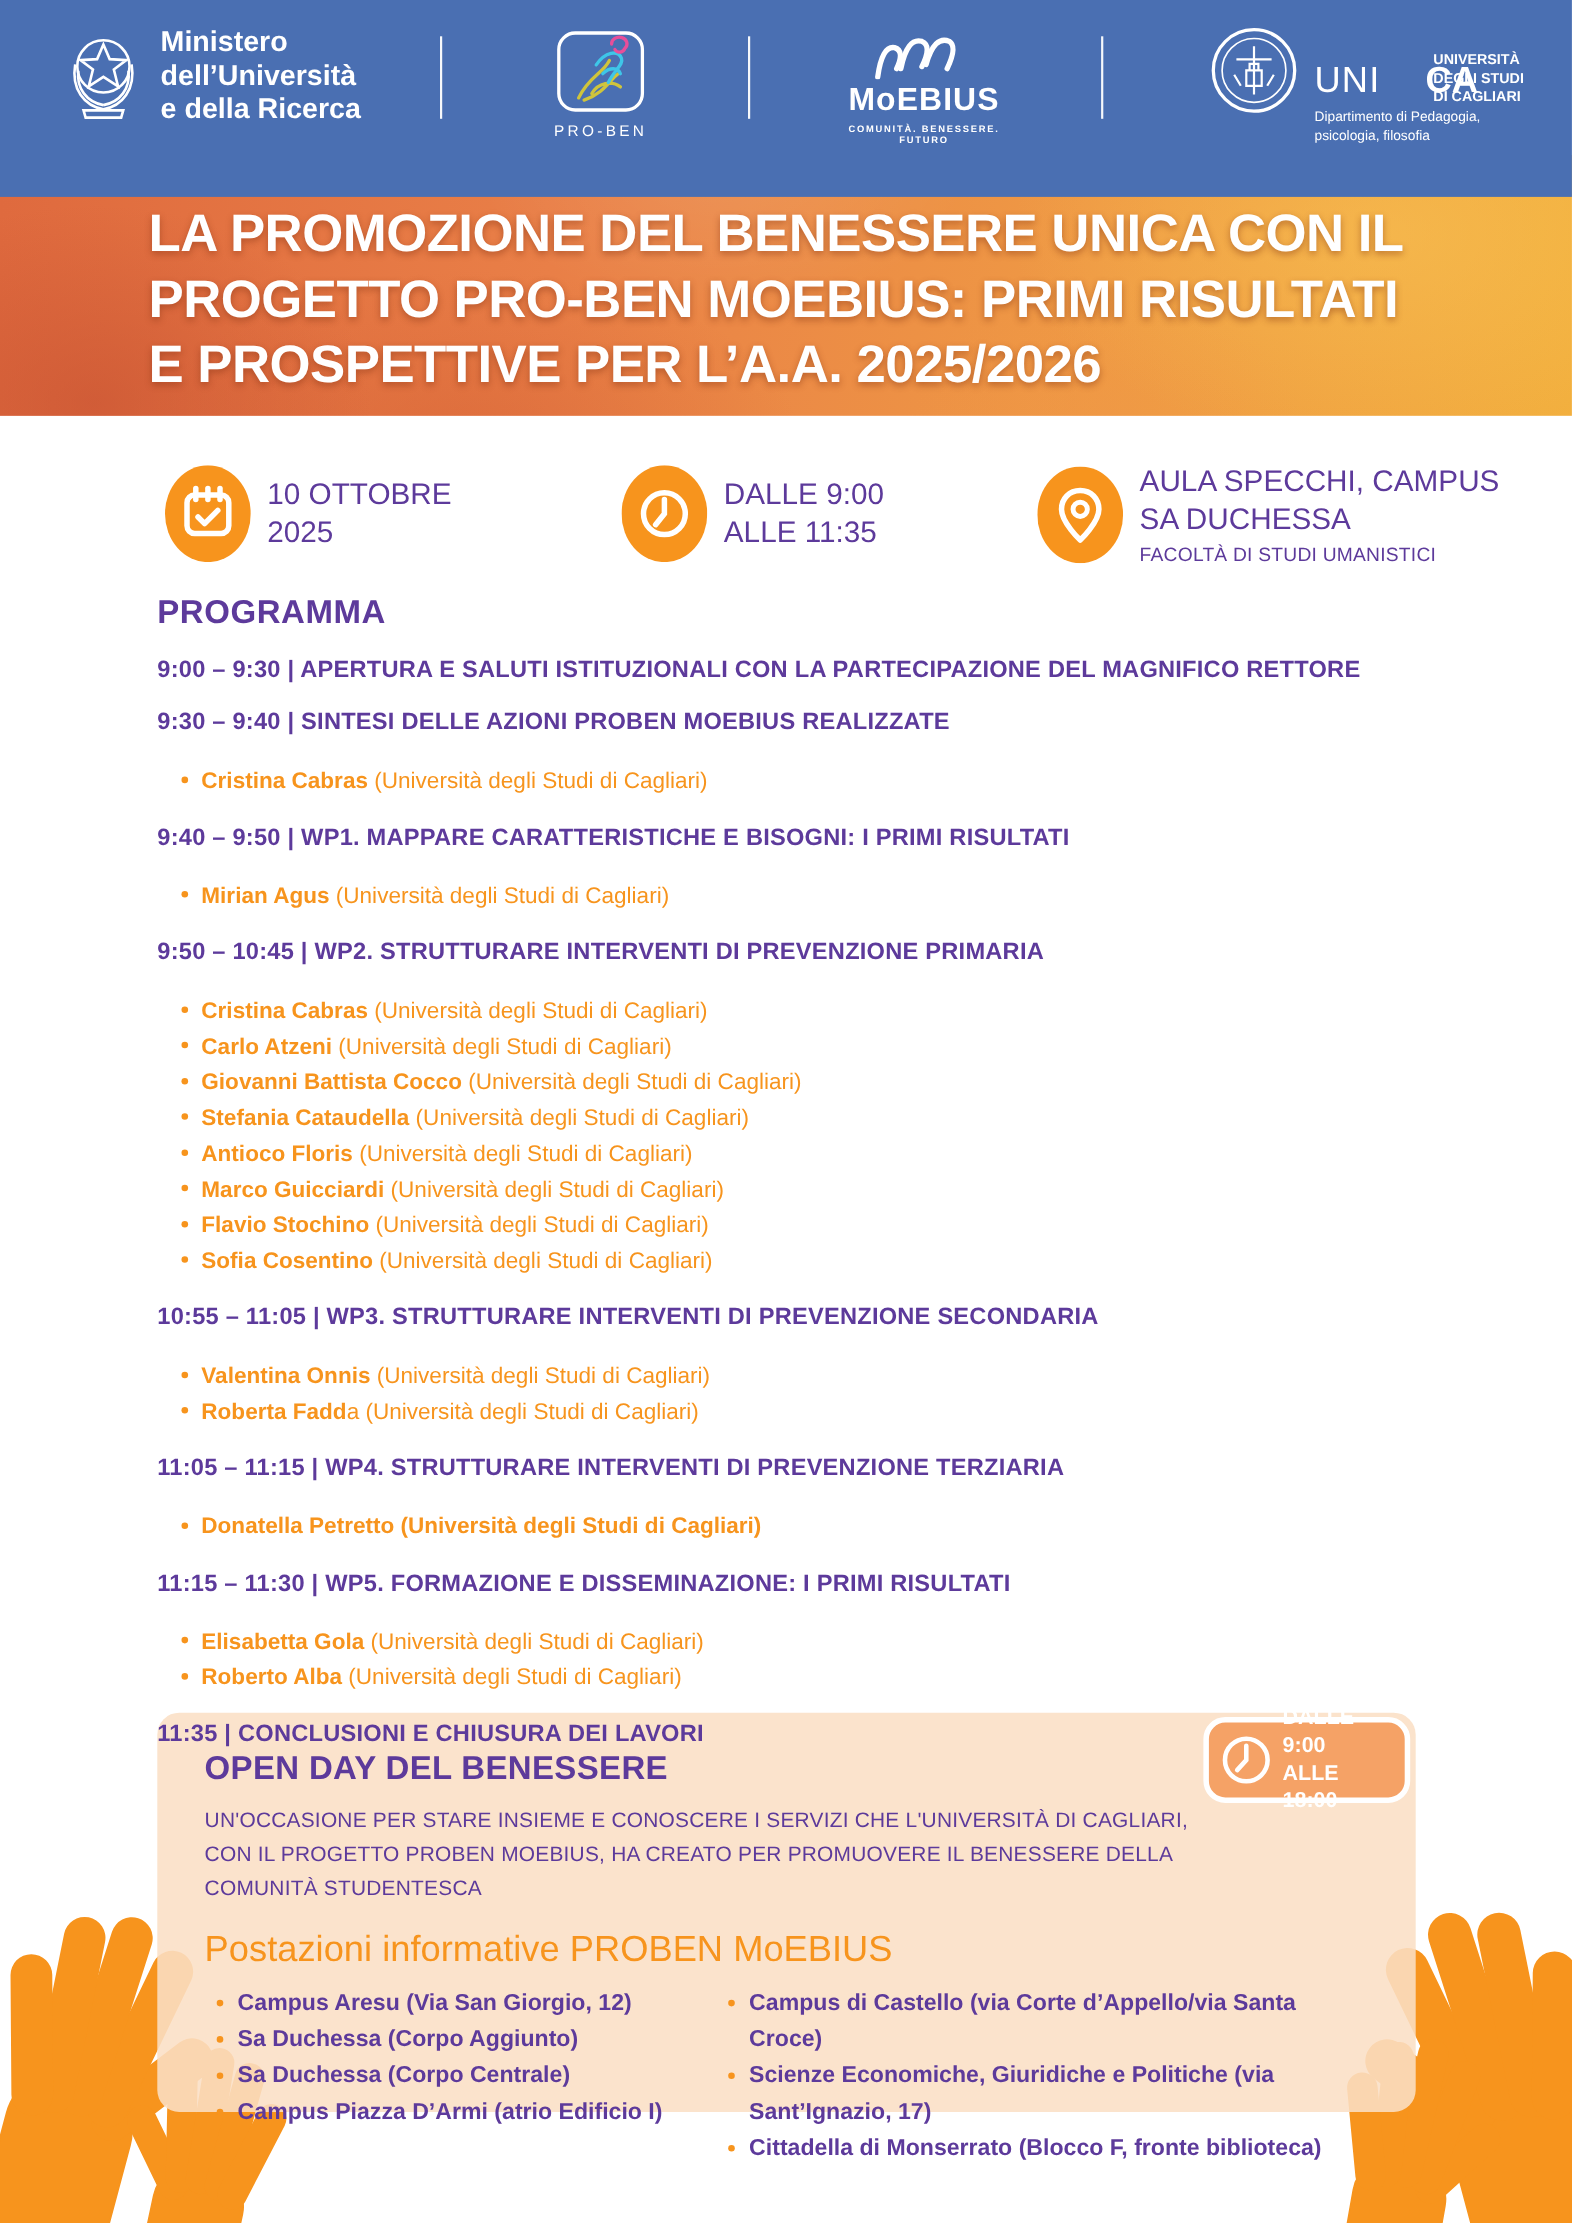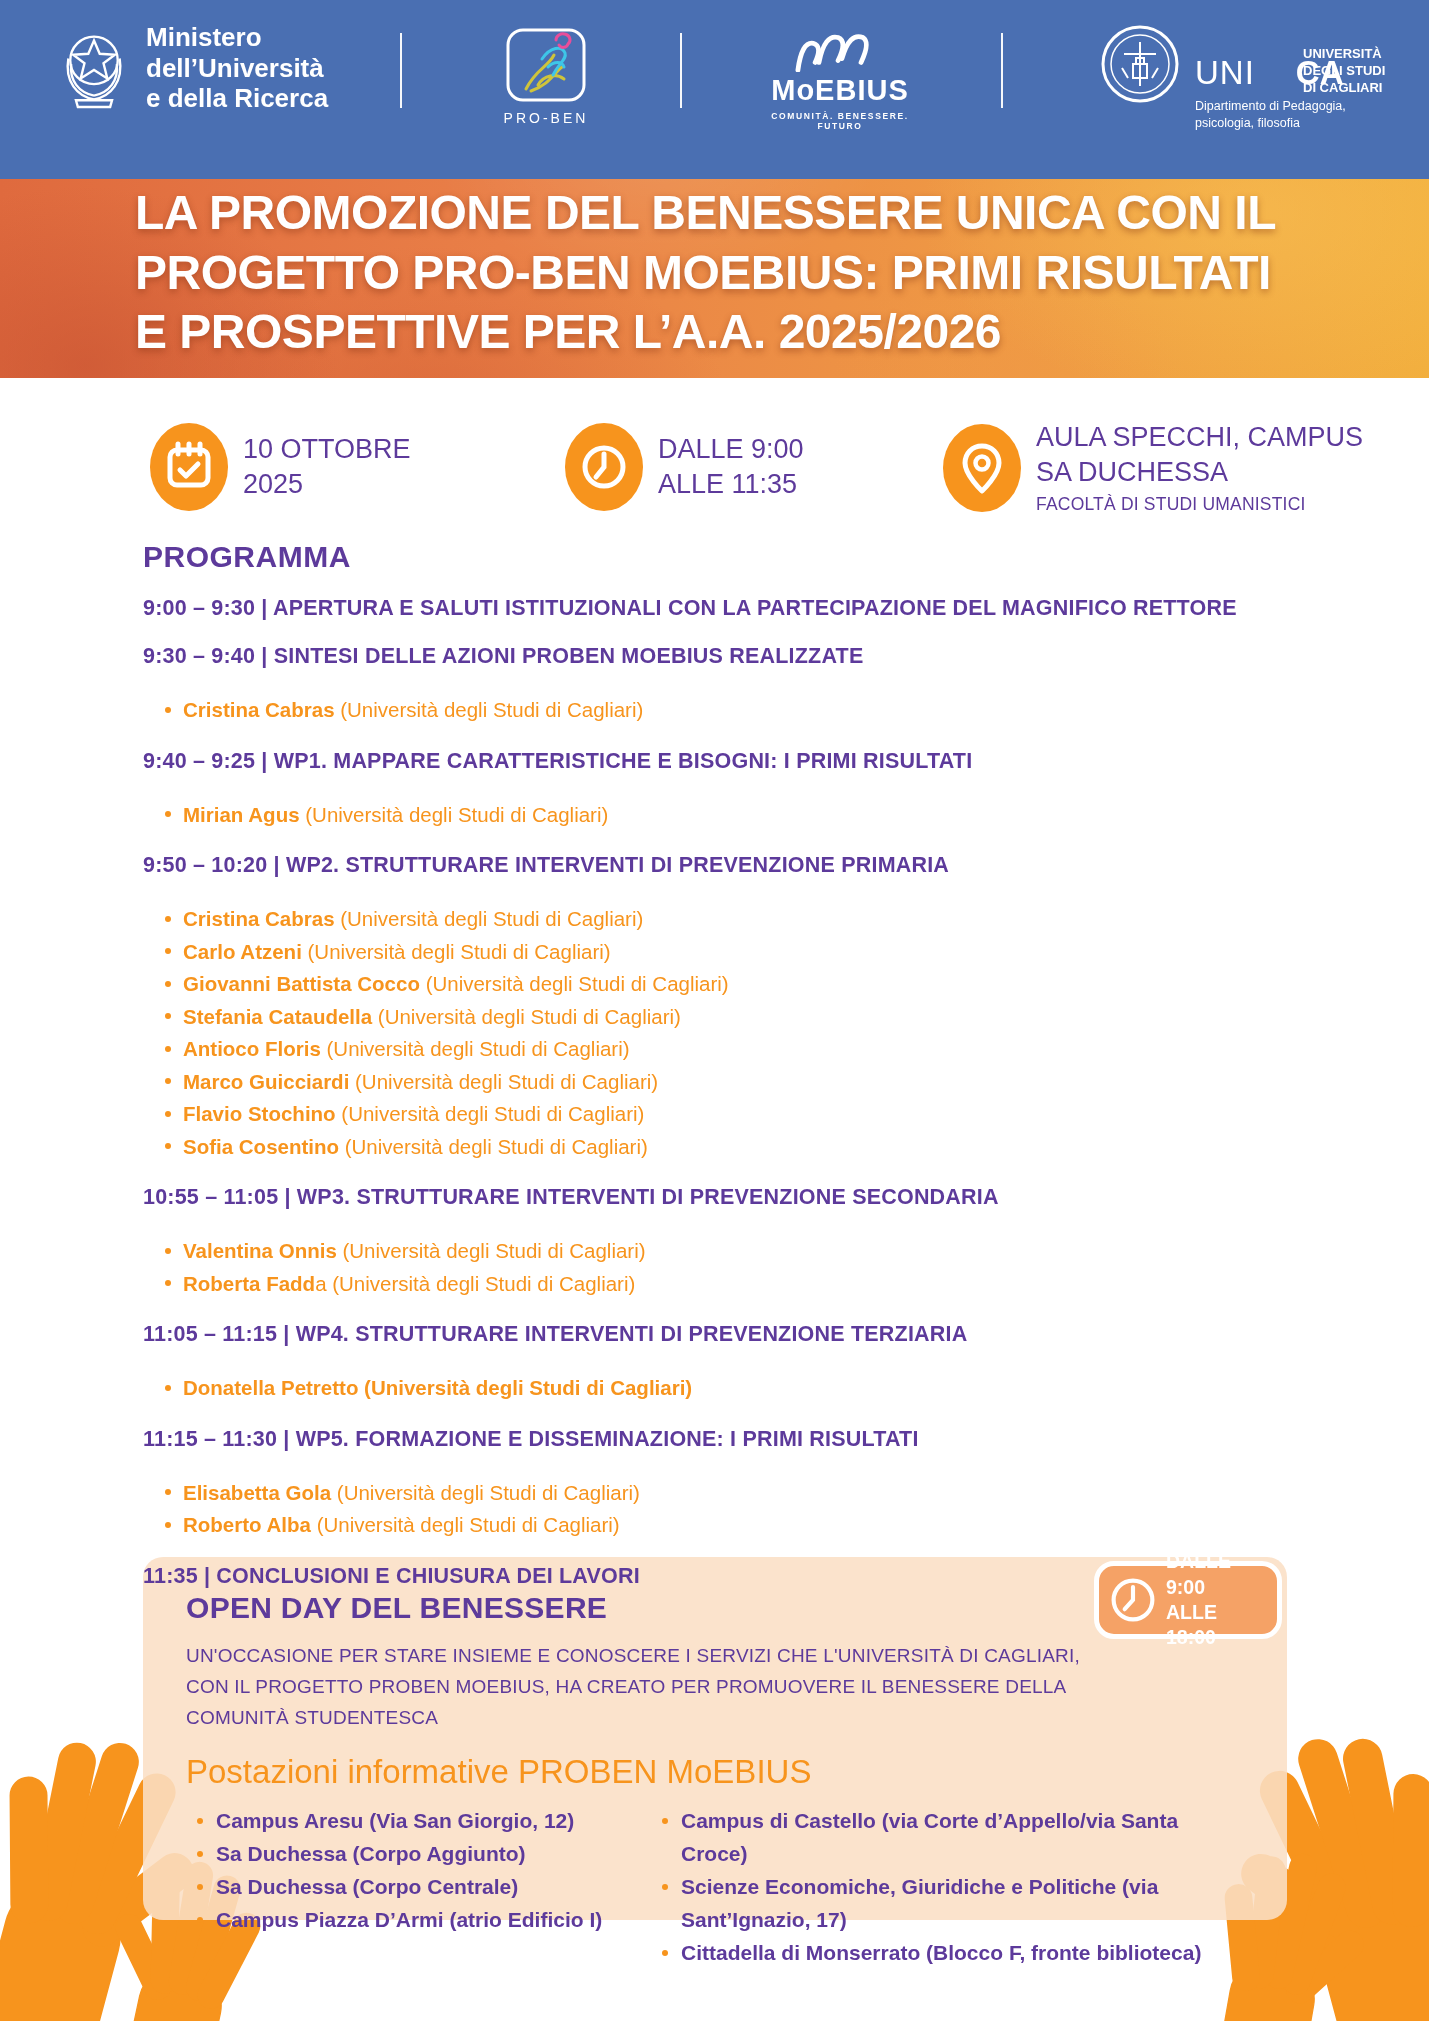--- a/index.html
+++ b/index.html
@@ -257,28 +257,28 @@
     </div>
 
     <div>
       <div class="prog-item-title">9:30 – 9:40 | SINTESI DELLE AZIONI PROBEN MOEBIUS REALIZZATE</div>
       <div class="speakers">
     <div class="speaker"><span class="bullet"></span><span class="name">Cristina Cabras</span><span class="tail"></span><span class="rest"> (Università degli Studi di Cagliari)</span></div>
   </div>
     </div>
 
     <div>
-      <div class="prog-item-title">9:40 – 9:25 | WP1. MAPPARE CARATTERISTICHE E BISOGNI: I PRIMI RISULTATI</div>
+      <div class="prog-item-title">9:40 – 9:50 | WP1. MAPPARE CARATTERISTICHE E BISOGNI: I PRIMI RISULTATI</div>
       <div class="speakers">
     <div class="speaker"><span class="bullet"></span><span class="name">Mirian Agus</span><span class="tail"></span><span class="rest"> (Università degli Studi di Cagliari)</span></div>
   </div>
     </div>
 
     <div>
-      <div class="prog-item-title">9:50 – 10:20 | WP2. STRUTTURARE INTERVENTI DI PREVENZIONE PRIMARIA</div>
+      <div class="prog-item-title">9:50 – 10:45 | WP2. STRUTTURARE INTERVENTI DI PREVENZIONE PRIMARIA</div>
       <div class="speakers">
     <div class="speaker"><span class="bullet"></span><span class="name">Cristina Cabras</span><span class="tail"></span><span class="rest"> (Università degli Studi di Cagliari)</span></div>
 
     <div class="speaker"><span class="bullet"></span><span class="name">Carlo Atzeni</span><span class="tail"></span><span class="rest"> (Università degli Studi di Cagliari)</span></div>
 
     <div class="speaker"><span class="bullet"></span><span class="name">Giovanni Battista Cocco</span><span class="tail"></span><span class="rest"> (Università degli Studi di Cagliari)</span></div>
 
     <div class="speaker"><span class="bullet"></span><span class="name">Stefania Cataudella</span><span class="tail"></span><span class="rest"> (Università degli Studi di Cagliari)</span></div>
 
     <div class="speaker"><span class="bullet"></span><span class="name">Antioco Floris</span><span class="tail"></span><span class="rest"> (Università degli Studi di Cagliari)</span></div>

